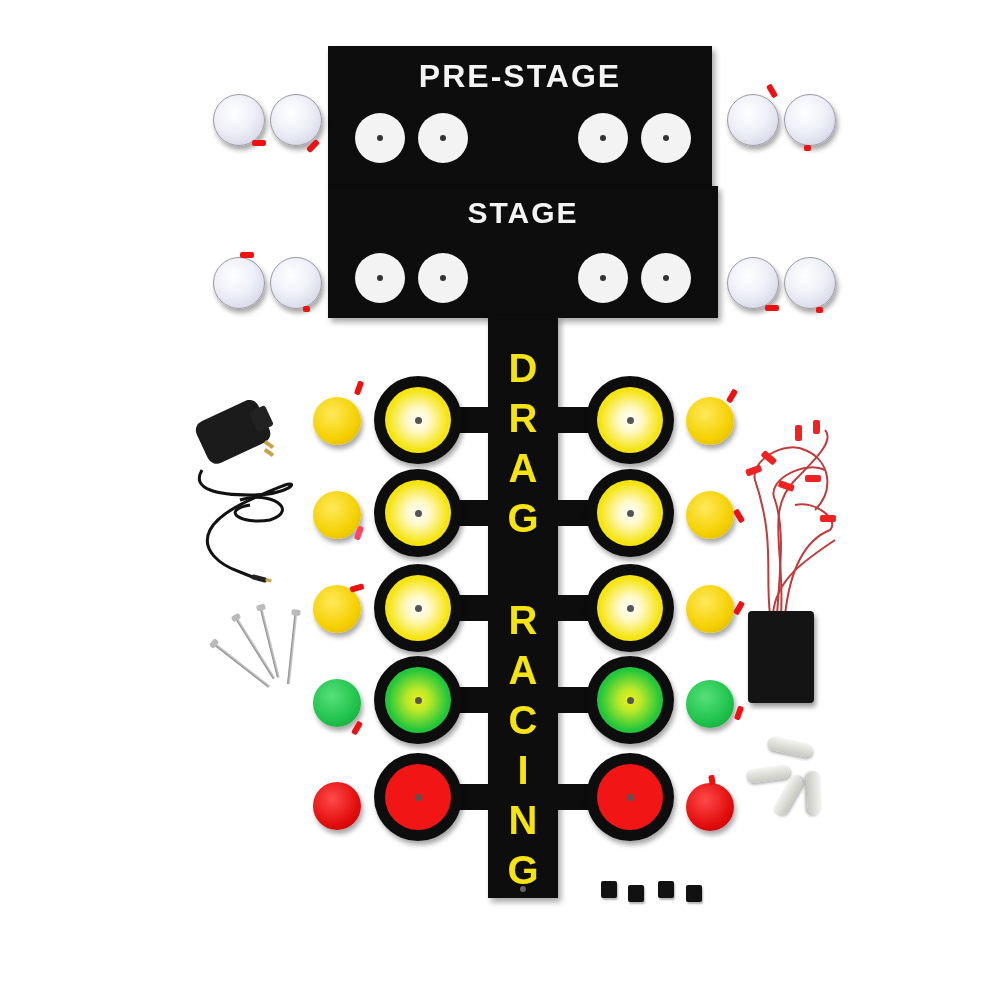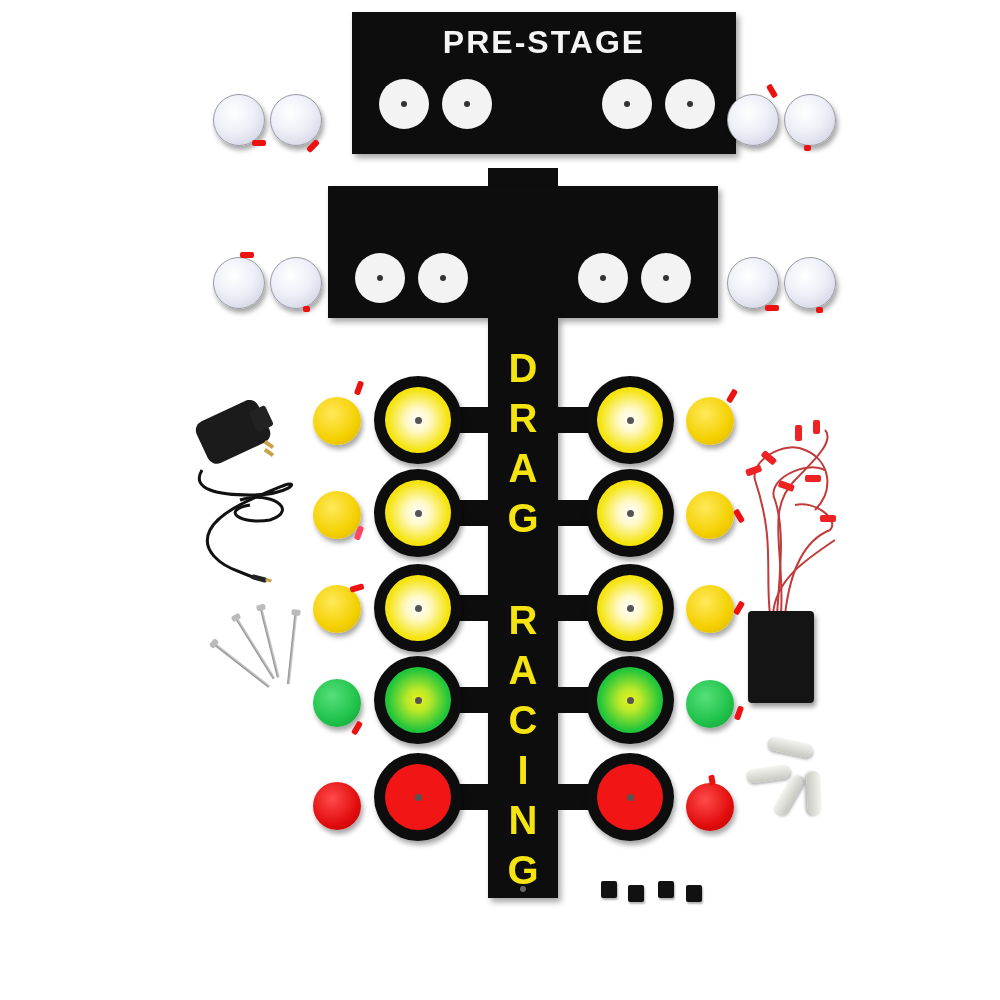--- a/index.html
+++ b/index.html
@@ -21,31 +21,32 @@
     .led-red { background: radial-gradient(circle at 40% 35%, #ff4a4a 0%, #e20d0d 60%, #b40000 100%); }
     .lead { position:absolute; background:#e11; width:14px; height:6px; border-radius:2px; }
     .nail { position:absolute; height:3px; background:linear-gradient(#ddd,#888); transform-origin:left center; }
     .nail::before { content:""; position:absolute; left:-3px; top:-3px; width:6px; height:9px; background:#bbb; border-radius:2px; }
     .tube { position:absolute; height:14px; border-radius:7px; background:linear-gradient(#f4f4f0,#c9c9c2); box-shadow:1px 2px 3px rgba(0,0,0,0.3); transform-origin:center center; }
     .clip { position:absolute; width:16px; height:17px; background:#111; border-radius:2px; box-shadow:1px 2px 2px rgba(0,0,0,0.3); }
   </style>
 </head>
 <body>
 
-<div class="abs board" style="left:328px;top:12px;width:384px;height:142px;margin-left:24px;">
+<div class="abs board" style="left:328px;top:46px;width:384px;height:142px;">
   <div class="panel-title" style="top:12px;font-size:32px;">PRE-STAGE</div>
   <div class="disc" style="left:27px;top:67px;width:50px;height:50px;"></div>
   <div class="disc" style="left:90px;top:67px;width:50px;height:50px;"></div>
   <div class="disc" style="left:250px;top:67px;width:50px;height:50px;"></div>
   <div class="disc" style="left:313px;top:67px;width:50px;height:50px;"></div>
 </div>
 
 <div class="abs board" style="left:488px;top:168px;width:70px;height:20px;box-shadow:none;"></div>
 
 <div class="abs board" style="left:328px;top:186px;width:390px;height:132px;">
+  <div class="panel-title" style="top:10px;font-size:30px;">STAGE</div>
   <div class="disc" style="left:27px;top:67px;width:50px;height:50px;"></div>
   <div class="disc" style="left:90px;top:67px;width:50px;height:50px;"></div>
   <div class="disc" style="left:250px;top:67px;width:50px;height:50px;"></div>
   <div class="disc" style="left:313px;top:67px;width:50px;height:50px;"></div>
 </div>
 
 <div class="abs board" style="left:488px;top:316px;width:70px;height:582px;">
   <div style="position:absolute;left:32px;bottom:6px;width:6px;height:6px;border-radius:50%;background:#666;"></div>
 </div>
 

